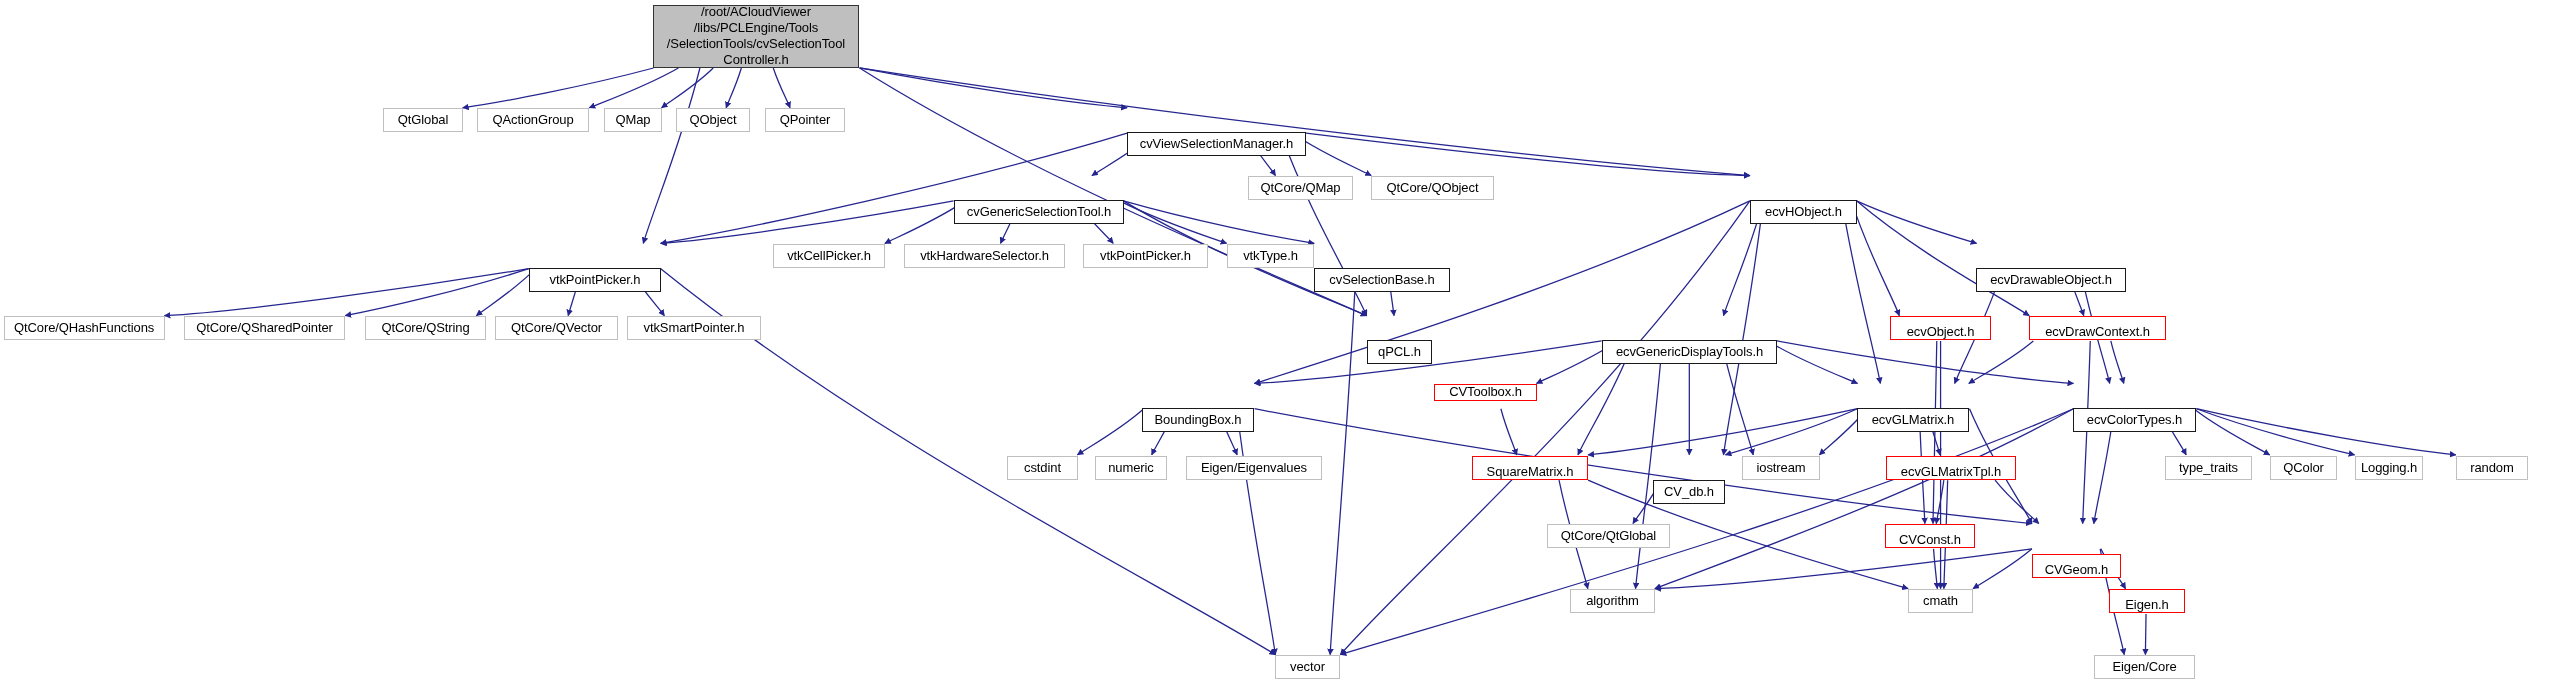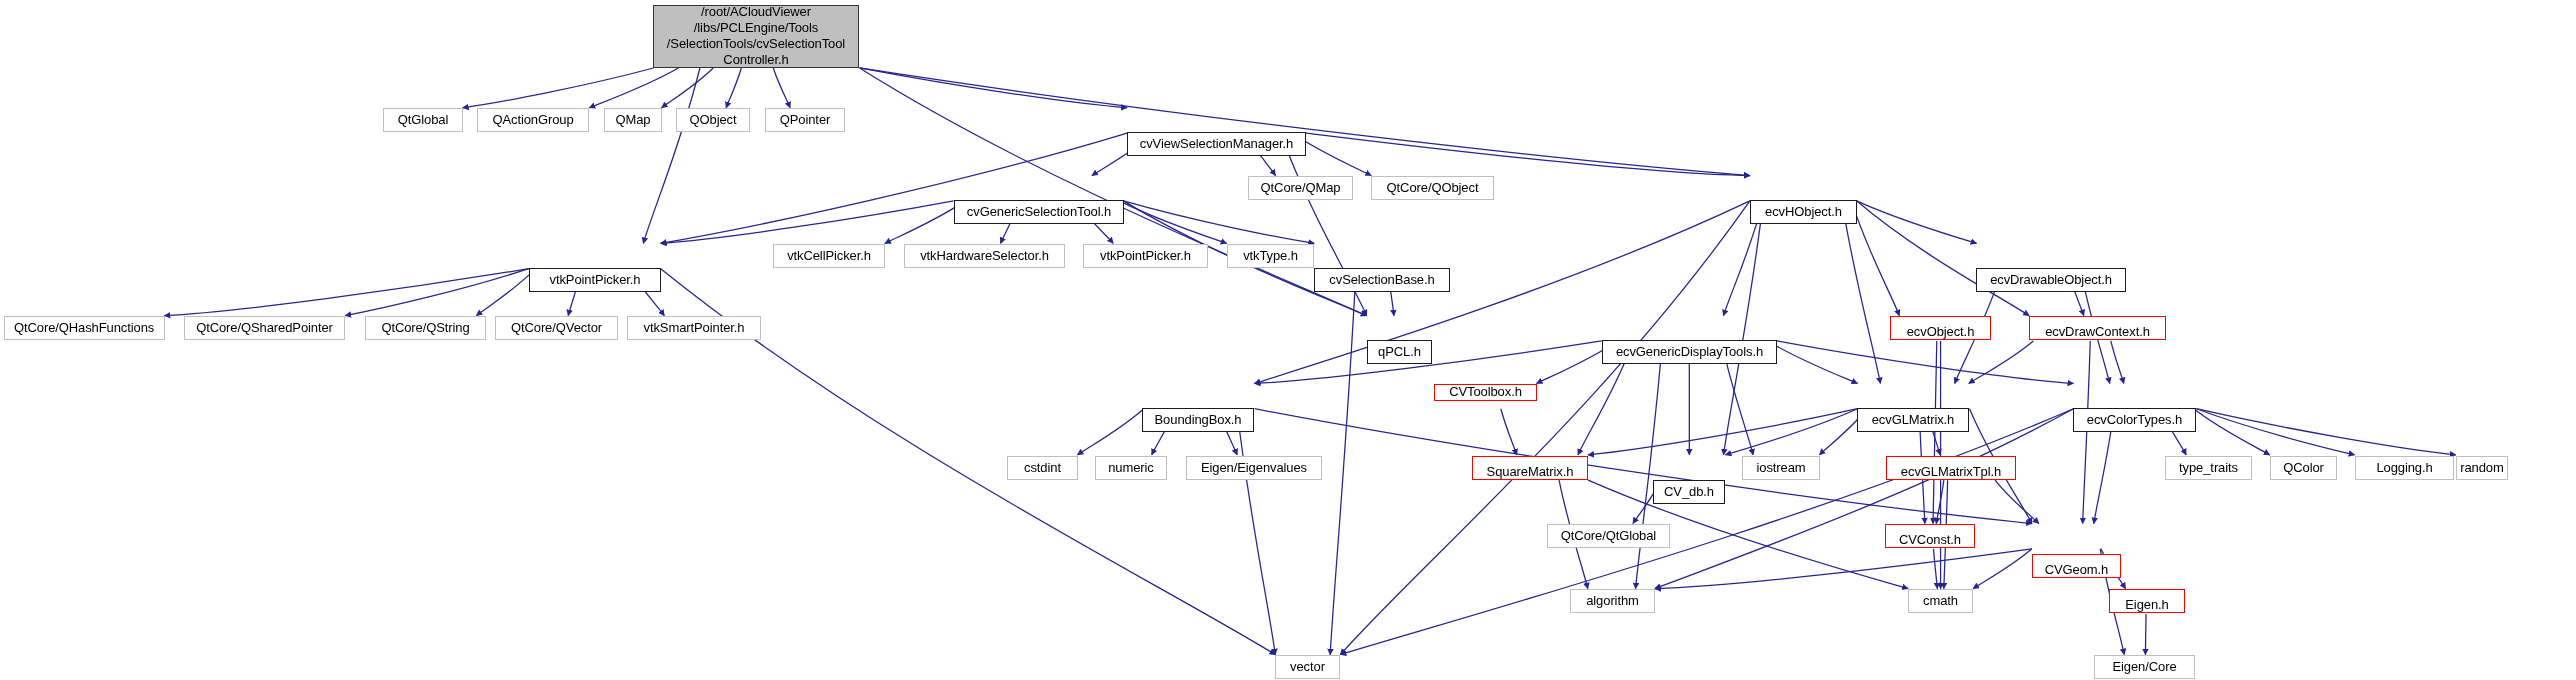--- a/index.html
+++ b/index.html
@@ -196,22 +196,22 @@
       <div class="node strong" style="left: 2073px; top: 384px; width: 123px; height: 24.4px;"><span>ecvColorTypes.h</span></div>
       <div class="node" style="left: 1007px; top: 456px; width: 71px; height: 24.4px;"><span>cstdint</span></div>
       <div class="node" style="left: 1095px; top: 456px; width: 72px; height: 24.4px;"><span>numeric</span></div>
       <div class="node" style="left: 1186px; top: 456px; width: 136px; height: 24.4px;"><span>Eigen/Eigenvalues</span></div>
       <div class="node redbox" style="left: 1472px; top: 456px; width: 116px; height: 24.4px;"><span>SquareMatrix.h</span></div>
       <div class="node strong" style="left: 1653px; top: 456px; width: 72px; height: 24.4px;"><span>CV_db.h</span></div>
       <div class="node" style="left: 1742px; top: 456px; width: 78px; height: 24.4px;"><span>iostream</span></div>
       <div class="node redbox" style="left: 1886px; top: 456px; width: 130px; height: 24.4px;"><span>ecvGLMatrixTpl.h</span></div>
       <div class="node" style="left: 2165px; top: 456px; width: 87px; height: 24.4px;"><span>type_traits</span></div>
       <div class="node" style="left: 2270px; top: 456px; width: 67px; height: 24.4px;"><span>QColor</span></div>
-      <div class="node" style="left: 2355px; top: 456px; width: 99px; height: 24.4px;"><span>Logging.h</span></div>
-      <div class="node" style="left: 2456px; top: 456px; width: 52px; height: 24.4px; justify-content: center;"><span>random</span></div>
+      <div class="node" style="left: 2355px; top: 456px; width: 68px; height: 24.4px;"><span>Logging.h</span></div>
+      <div class="node" style="left: 2456px; top: 456px; width: 72px; height: 24.4px; justify-content: center;"><span>random</span></div>
       <div class="node" style="left: 1547px; top: 524px; width: 123px; height: 24.4px;"><span>QtCore/QtGlobal</span></div>
       <div class="node redbox" style="left: 1885px; top: 524px; width: 90px; height: 24.4px;"><span>CVConst.h</span></div>
       <div class="node redbox" style="left: 2032px; top: 524px; width: 89px; height: 24.4px; margin-top: 30px;"><span>CVGeom.h</span></div>
       <div class="node" style="left: 1570px; top: 589px; width: 85px; height: 24.4px;"><span>algorithm</span></div>
       <div class="node" style="left: 1908px; top: 589px; width: 65px; height: 24.4px; align-items: center;"><span>cmath</span></div>
       <div class="node redbox" style="left: 2109px; top: 589px; width: 76px; height: 24.4px;"><span>Eigen.h</span></div>
       <div class="node" style="left: 1275px; top: 655px; width: 65px; height: 24.4px;"><span>vector</span></div>
       <div class="node" style="left: 2094px; top: 655px; width: 101px; height: 24.4px;"><span>Eigen/Core</span></div>
     </div>
 </div>

